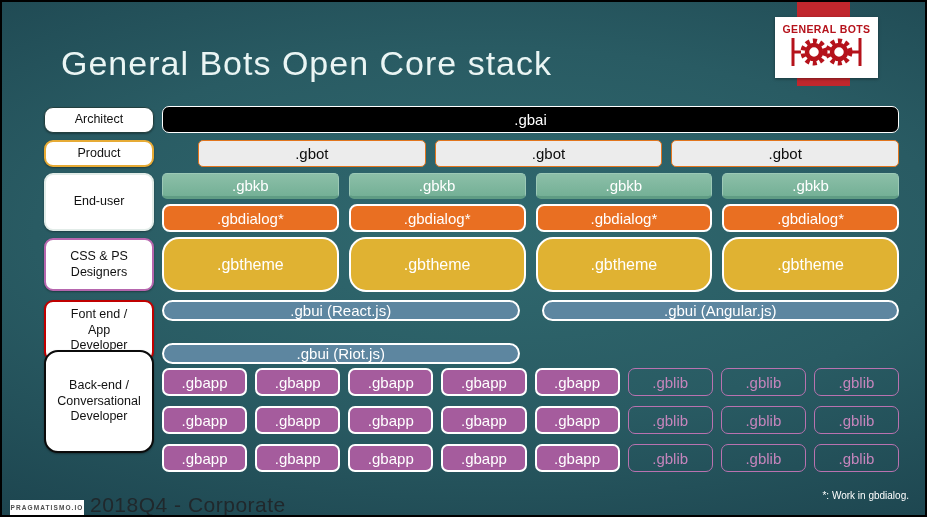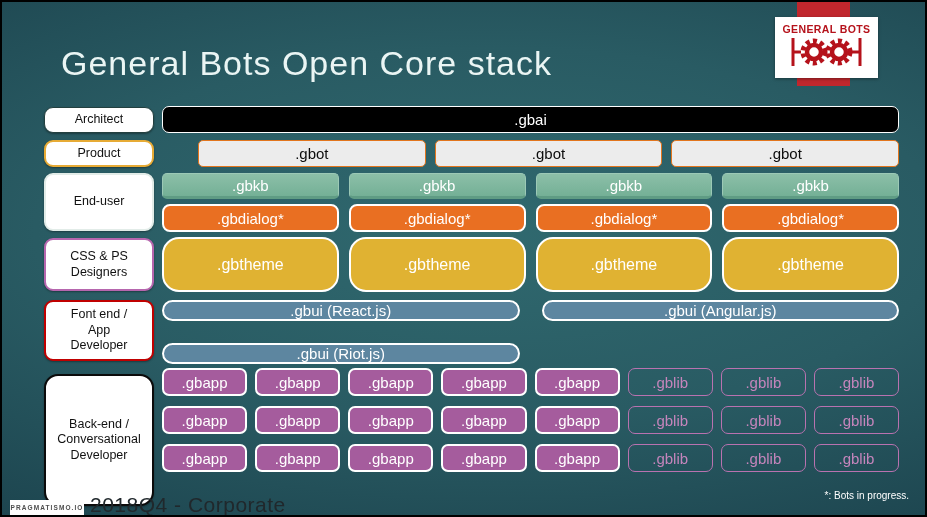--- a/index.html
+++ b/index.html
@@ -44,21 +44,21 @@
     background: #fff; border-radius: 9px;
     display: flex; align-items: center; justify-content: center; text-align: center;
     font-size: 12.5px; color: #111; line-height: 1.25; padding: 2px 19px;
     box-shadow: 0 1px 2px rgba(0,0,0,.35);
   }
   .role-architect { top: 105px; height: 26px; border: 1.5px solid #23403f; }
   .role-product   { top: 138px; height: 27px; border: 2px solid #e7ab35; }
   .role-enduser   { top: 171px; height: 58px; border: 2px solid #e2ece8; }
   .role-css       { top: 236px; height: 53px; border: 2px solid #b666ae; }
   .role-frontend  { top: 298px; height: 61px; border: 2px solid #c00000; }
-  .role-backend   { top: 372px; height: 132px; border: 2px solid #0b0b0b; border-radius: 14px; }
+  .role-backend   { top: 348px; height: 103px; border: 2px solid #0b0b0b; border-radius: 14px; }
 
   
   .rows { position: absolute; left: 160px; top: 0; width: 737px; }
   .row { position: absolute; left: 0; width: 737px; display: grid; }
   .cell {
     display: flex; align-items: center; justify-content: center;
     white-space: nowrap;
   }
 
   .row-gbai { top: 104px; height: 27px; grid-template-columns: 1fr; }
@@ -226,15 +226,15 @@
       <div class="cell gbapp-box">.gbapp</div>
       <div class="cell gblib-box">.gblib</div>
       <div class="cell gblib-box">.gblib</div>
       <div class="cell gblib-box">.gblib</div>
     </div>
 
   </div>
 
   <div class="pragma-badge">PRAGMATISMO.IO</div>
   <div class="caption">2018Q4 - Corporate</div>
-  <div class="footnote">*: Bots in progress.</div>
+  <div class="footnote">*: Work in gbdialog.</div>
 
 </div>
 
 </body></html>

